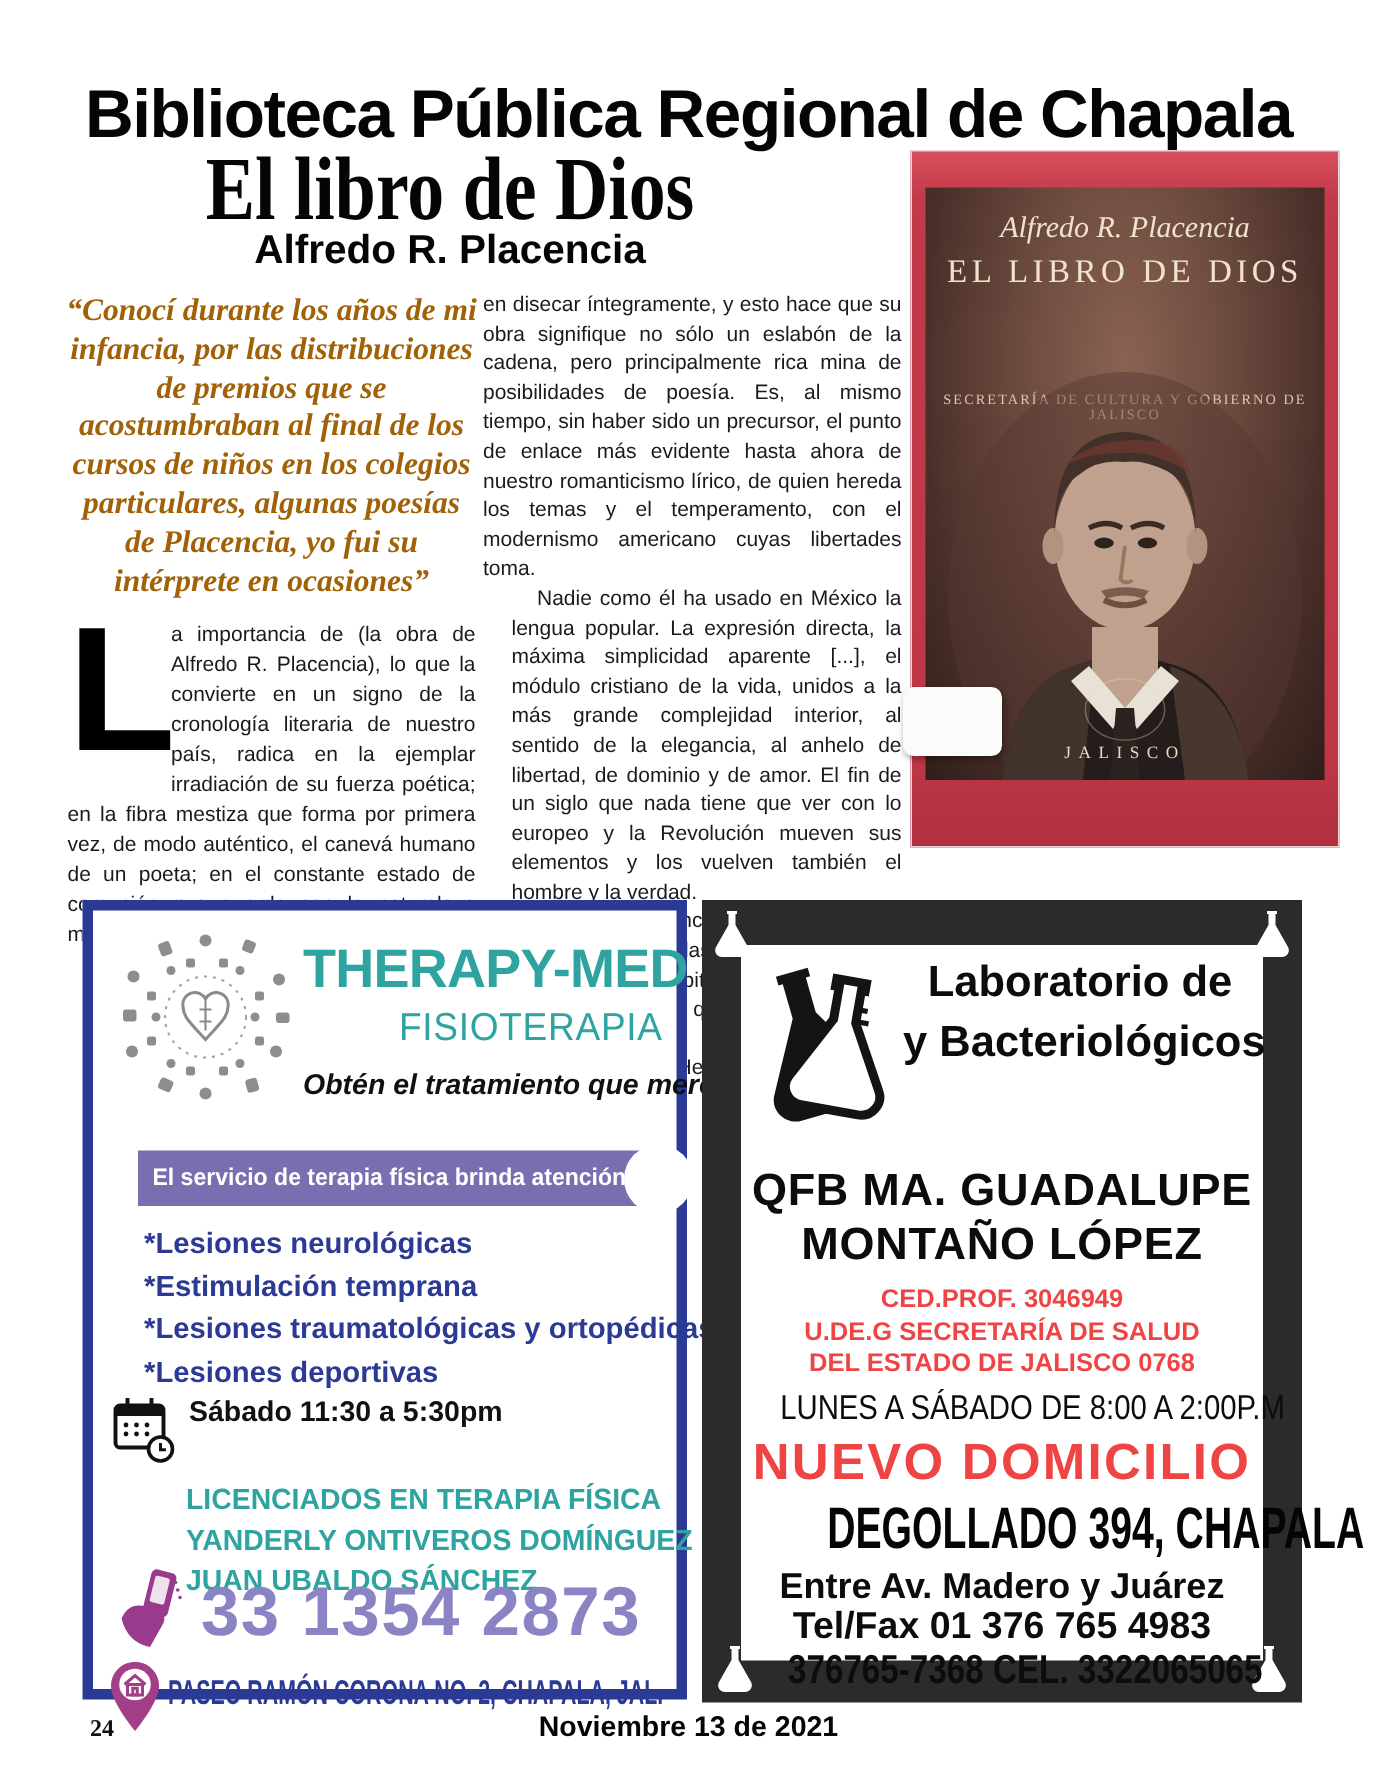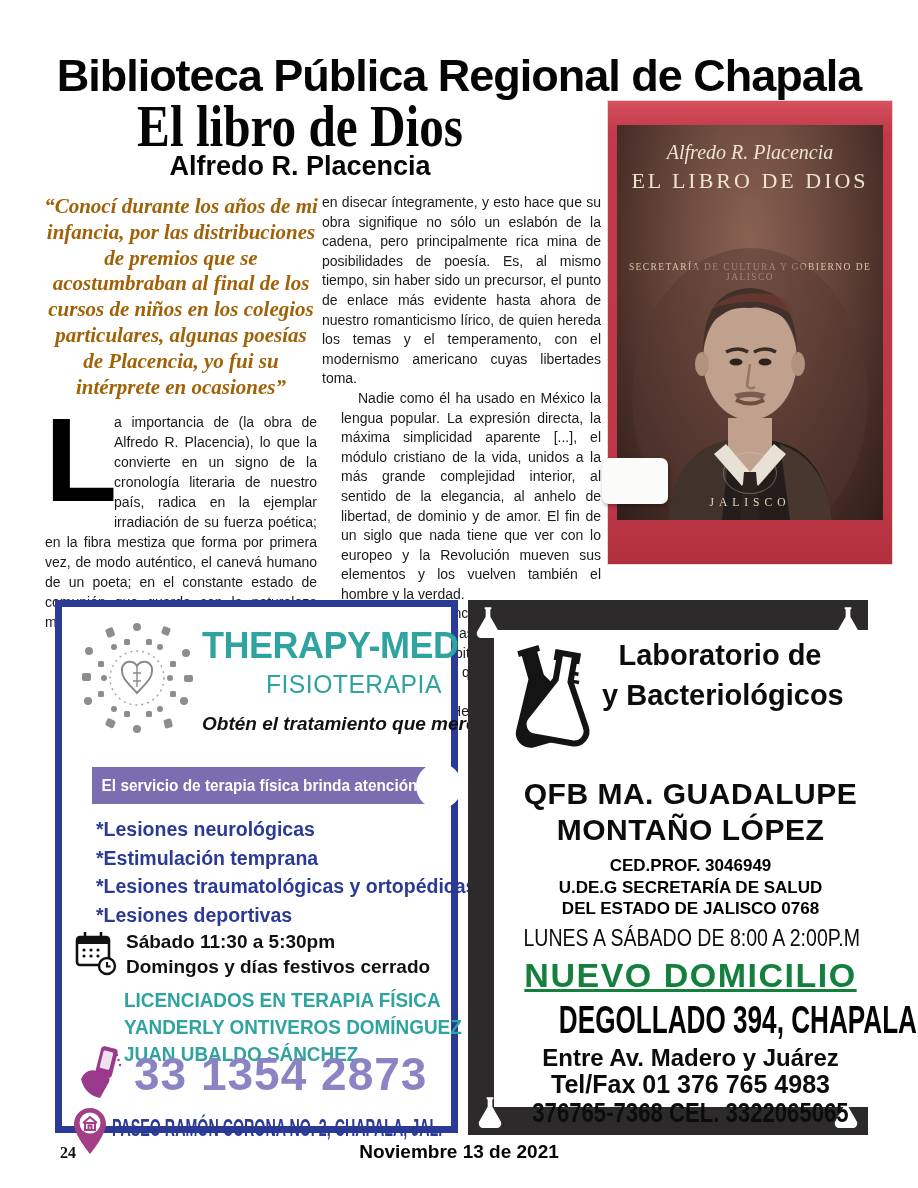--- a/index.html
+++ b/index.html
@@ -73,33 +73,33 @@
   .tm-phone-row{position:absolute;left:14px;top:438px;}
   .tm-phone{position:absolute;left:58px;top:2px;font-size:46px;font-weight:bold;
     color:#8A83C4;letter-spacing:1px;white-space:nowrap;}
   .tm-address-row{position:absolute;left:10px;top:500px;}
   .tm-address{position:absolute;left:40px;top:8px;font-size:23px;font-weight:bold;color:#2B3A94;
     transform:scaleX(.62);transform-origin:left center;white-space:nowrap;}
 
   
   .ad-lab{position:absolute;left:468px;top:600px;width:400px;height:535px;background:#2D2A2B;}
   .lab-inner{position:absolute;left:26px;top:30px;width:348px;height:477px;background:#fff;
-    text-align:center;padding-left:45px;}
+    text-align:center;}
   .lab-corner{position:absolute;}
   .lab-flasks{position:absolute;left:10px;top:8px;}
   .lab-heading{position:absolute;left:108px;top:6px;width:236px;font-size:29px;font-weight:bold;
     line-height:39.5px;color:#0c0c0c;text-align:center;white-space:nowrap;}
   .lab-name{position:absolute;top:146px;left:0;width:100%;font-size:30px;font-weight:bold;
     letter-spacing:.5px;line-height:36px;color:#0c0c0c;}
   .lab-creds{position:absolute;top:225px;left:0;width:100%;font-size:17px;font-weight:bold;
-    line-height:21.5px;color:#000000;}
+    line-height:21.5px;color:#ef4444;}
   .lab-hours{position:absolute;top:295px;left:0;width:100%;font-size:23px;color:#0c0c0c;
     transform:scaleX(.85);transform-origin:center;white-space:nowrap;}
   .lab-notice{position:absolute;top:326px;left:0;width:100%;font-size:34px;font-weight:bold;
-    letter-spacing:1.5px;color:#15803d;white-space:nowrap;text-decoration:underline;}
+    letter-spacing:1.5px;color:#ef4444;white-space:nowrap;}
   .lab-address{position:absolute;top:368px;left:0;width:100%;font-size:39px;font-weight:bold;
     color:#050505;transform:scaleX(.67);transform-origin:center;white-space:nowrap;}
   .lab-between{position:absolute;top:414px;left:0;width:100%;font-size:24px;font-weight:bold;color:#0c0c0c;}
   .lab-telfax{position:absolute;top:440px;left:0;width:100%;font-size:25px;font-weight:bold;color:#0c0c0c;}
   .lab-phones{position:absolute;top:468px;left:0;width:100%;font-size:27px;font-weight:bold;color:#0c0c0c;
     transform:scaleX(.82);transform-origin:center;white-space:nowrap;}
 
   
   .page-number{position:absolute;left:60px;top:1144px;font-family:"Liberation Serif",serif;
     font-size:16px;font-weight:bold;color:#111;}
@@ -222,21 +222,20 @@
             <circle cx="24" cy="21" r="1.6"></circle>
         <circle cx="10" cy="27" r="1.6"></circle>
             <circle cx="17" cy="27" r="1.6"></circle>
             <circle cx="24" cy="27" r="1.6"></circle>
           </g>
         <circle cx="33" cy="37" r="8" fill="#fff" stroke="#111" stroke-width="2.4"></circle>
         <path d="M33,33 v4.5 h3.6" stroke="#111" stroke-width="2" fill="none"></path>
       </svg>
       <div class="tm-schedule-text">
         <div>Sábado 11:30 a 5:30pm</div>
-        <div>Domingos y días festivos cerrado</div>
       </div>
     </div>
     <div class="tm-staff">
       <div>LICENCIADOS EN TERAPIA FÍSICA</div>
       <div>YANDERLY ONTIVEROS DOMÍNGUEZ</div>
       <div>JUAN UBALDO SÁNCHEZ</div>
     </div>
     <div class="tm-phone-row">
       <svg width="52" height="56" viewBox="0 0 52 56">
         <g fill="#9A3A8C">

